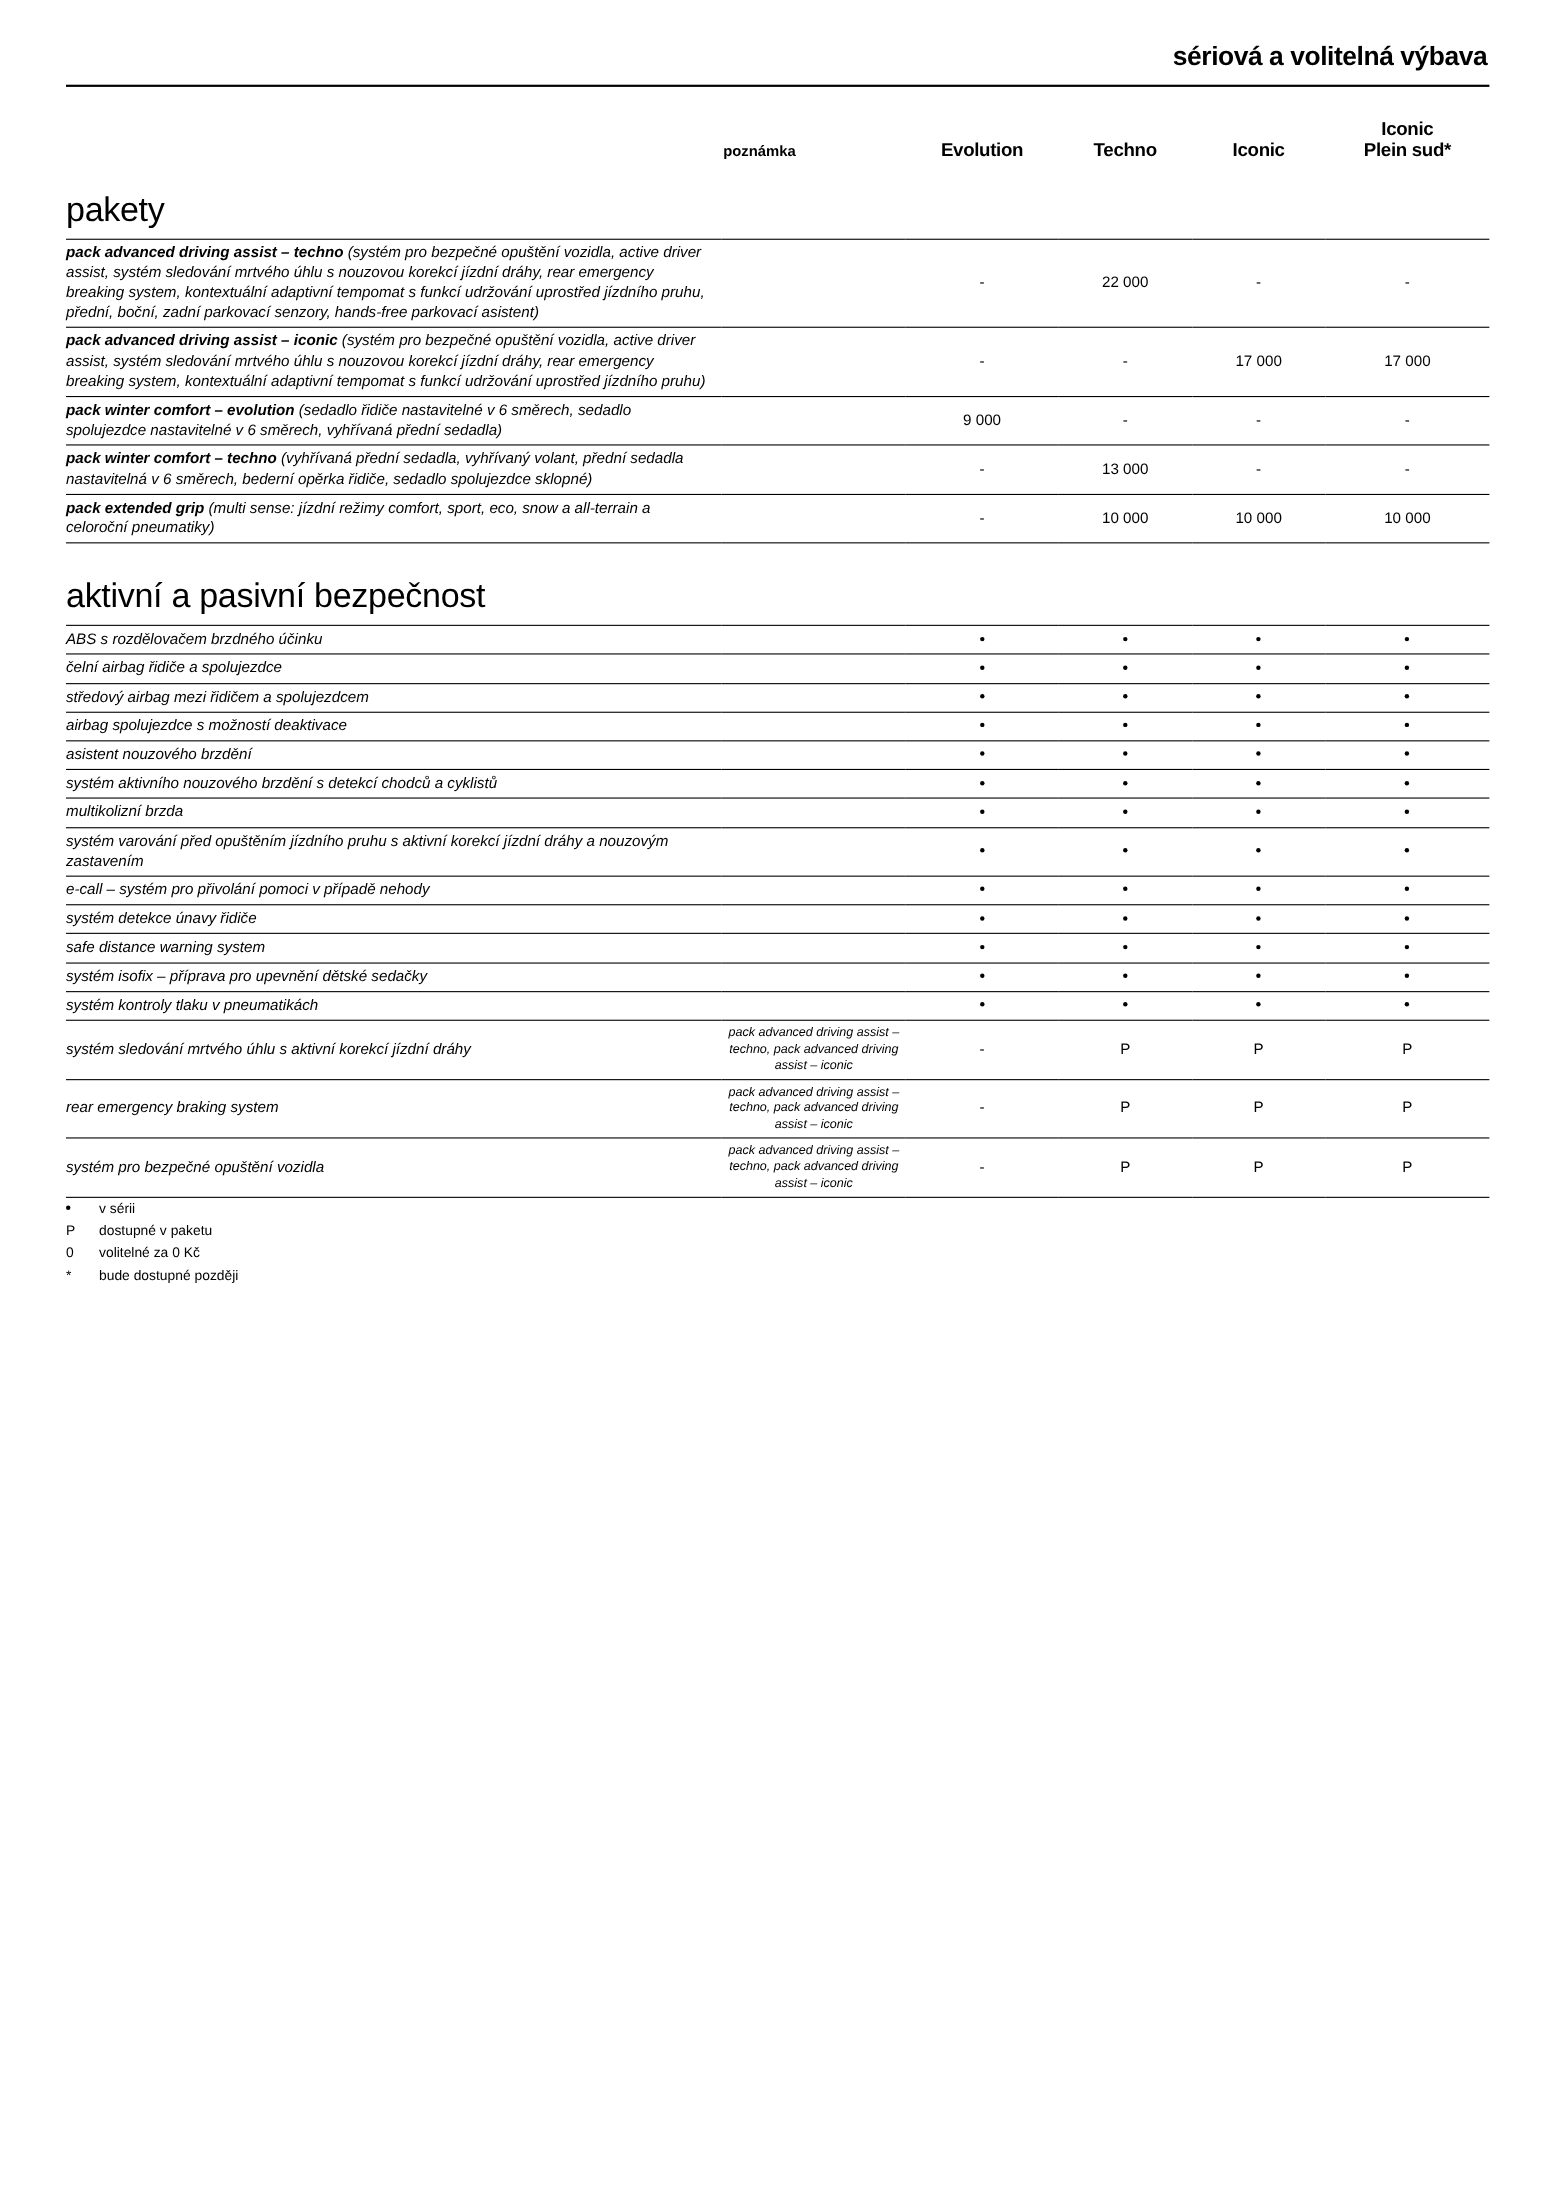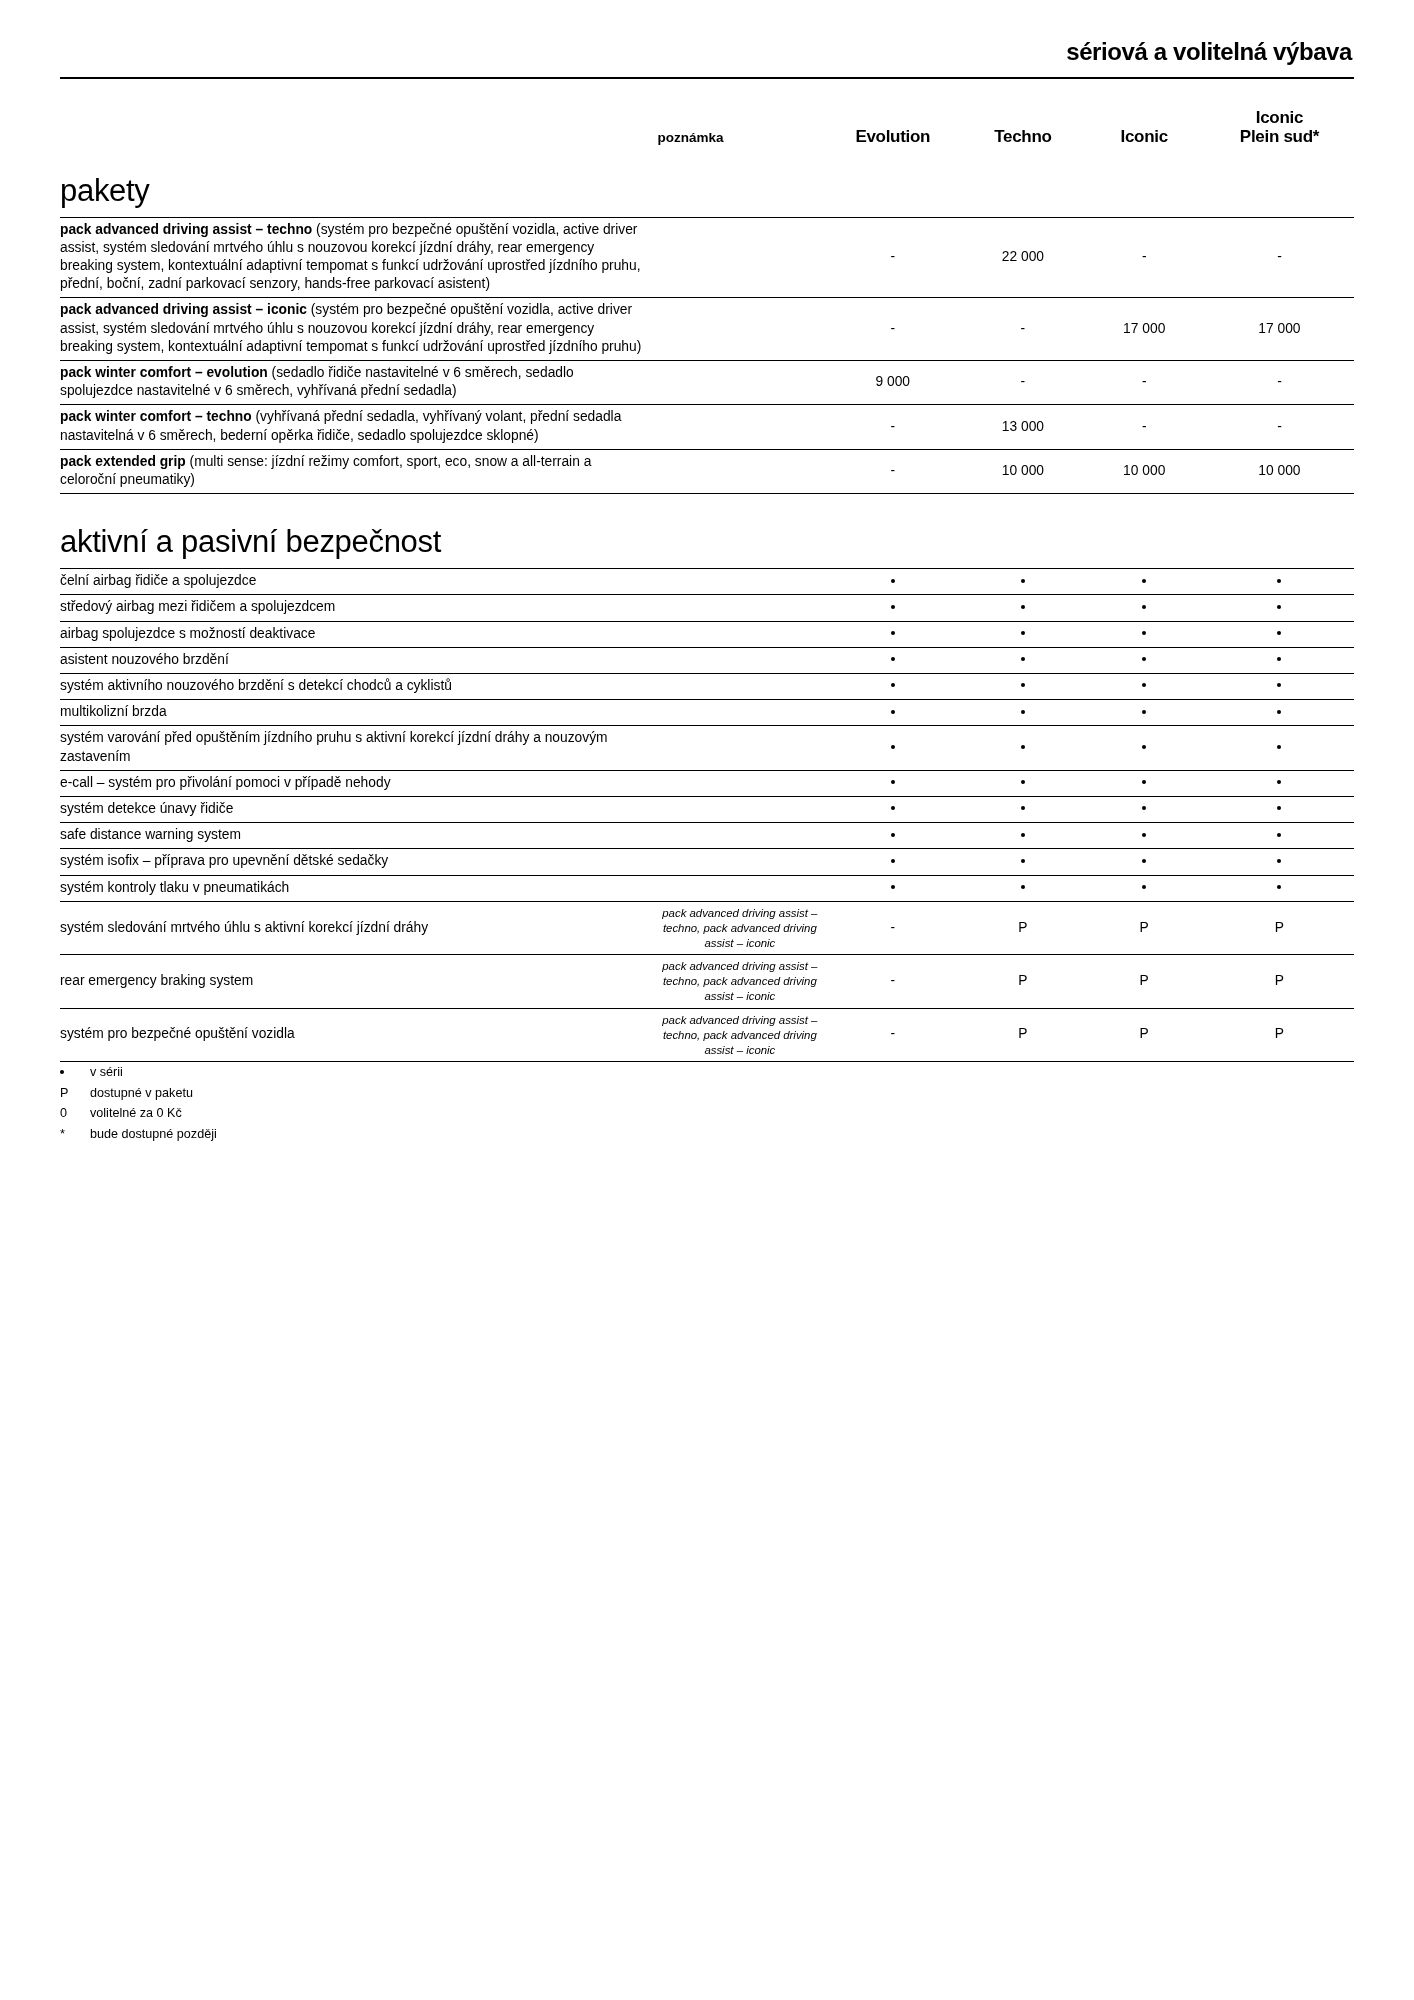--- a/index.html
+++ b/index.html
@@ -84,20 +84,21 @@
     border-top: 1px solid #000;
     border-bottom: 1px solid #000;
     padding: 3px 0 4px 0;
     vertical-align: middle;
     font-size: 13.8px;
     line-height: 1.32;
   }
   tr.row > td.name {
     padding-right: 10px;
     text-align: left;
+    font-style: italic;
   }
   tr.row > td.note {
     font-style: italic;
     font-size: 11.4px;
     line-height: 1.3;
     text-align: center;
     padding: 4px 3px;
   }
   tr.row > td.val {
     text-align: center;
@@ -227,20 +228,28 @@
       <table class="spec">
         <colgroup>
           <col class="c-name">
           <col class="c-note">
           <col class="c-evo">
           <col class="c-tec">
           <col class="c-ico">
           <col class="c-ips">
         </colgroup>
         <tbody>
+          <tr class="row first">
+            <td class="name"><span>ABS s rozdělovačem brzdného účinku</span></td>
+            <td class="note"></td>
+            <td class="val"><span class="bullet-dot"></span></td>
+            <td class="val"><span class="bullet-dot"></span></td>
+            <td class="val"><span class="bullet-dot"></span></td>
+            <td class="val"><span class="bullet-dot"></span></td>
+          </tr>
           <tr class="row">
             <td class="name"><span>čelní airbag řidiče a spolujezdce</span></td>
             <td class="note"></td>
             <td class="val"><span class="bullet-dot"></span></td>
             <td class="val"><span class="bullet-dot"></span></td>
             <td class="val"><span class="bullet-dot"></span></td>
             <td class="val"><span class="bullet-dot"></span></td>
           </tr>
           <tr class="row">
             <td class="name"><span>středový airbag mezi řidičem a spolujezdcem</span></td>

